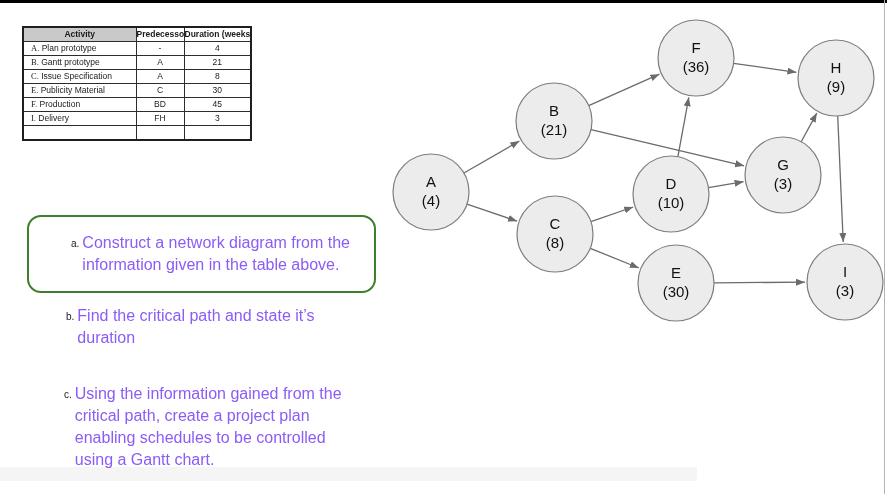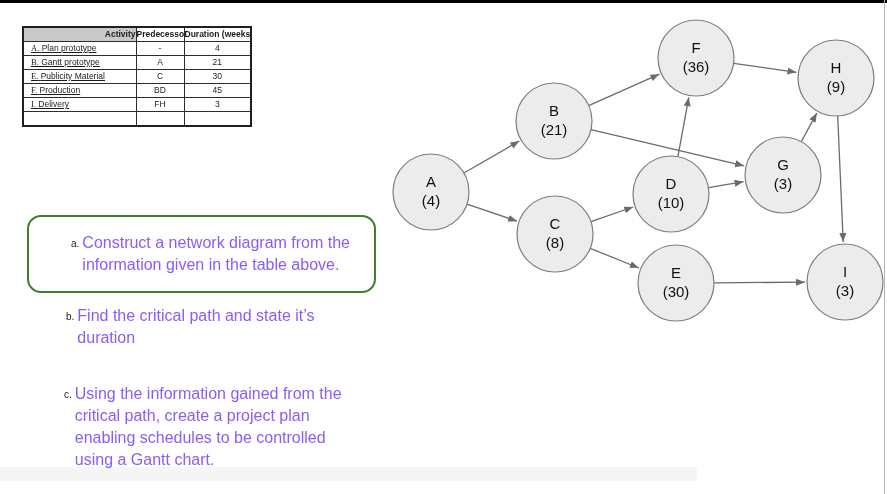--- a/index.html
+++ b/index.html
@@ -20,21 +20,21 @@
     font-size:8.5px;line-height:11px;
     border:2px solid #1f1f1f;
   }
   .activity-table th,.activity-table td{
     border:1px solid #2c2c2c;
     padding:0;height:13px;text-align:center;
     overflow:hidden;white-space:nowrap;
   }
   .activity-table th{font-weight:bold;font-size:8.5px;background:#ffffff;}
   .activity-table th.col-activity{background:#c9c9c9;}
-  .activity-table td.cell-activity{text-align:left;padding-left:7px;text-decoration:underline;}
+  .activity-table td.cell-activity{text-align:left;padding-left:7px;}
   .act-prefix{font-family:"Liberation Serif", serif;}
 
   
   .question{display:flex;align-items:flex-start;}
   .q-marker{font-size:10px;margin-top:6px;margin-right:3px;flex:0 0 auto;}
   .q-text{
     font-size:16px;line-height:22px;white-space:pre-line;
     color:#8b5cf6;
   }
   .q-box{
@@ -59,35 +59,40 @@
 <div class="bottom-band" style="background: rgb(245, 245, 245);"></div>
 
 <table class="activity-table">
   <colgroup>
     <col style="width:113px">
       <col style="width:48px">
       <col style="width:67px">
   </colgroup>
   <thead>
     <tr>
-      <th class="col-activity" style="background: rgb(201, 201, 201); text-align: right;">Activity</th>
+      <th class="col-activity" style="background: rgb(201, 201, 201);">Activity</th>
       <th>Predecessor</th>
       <th>Duration (weeks)</th>
     </tr>
   </thead>
   <tbody>
       <tr>
         <td class="cell-activity"><span class="act-prefix">A.</span> <span>Plan prototype</span></td>
         <td>-</td>
         <td>4</td>
       </tr>
       <tr>
         <td class="cell-activity"><span class="act-prefix">B.</span> <span>Gantt prototype</span></td>
         <td>A</td>
         <td>21</td>
+      </tr>
+      <tr>
+        <td class="cell-activity"><span class="act-prefix">C.</span> <span>Issue Specification</span></td>
+        <td>A</td>
+        <td>8</td>
       </tr>
       <tr>
         <td class="cell-activity"><span class="act-prefix">E.</span> <span>Publicity Material</span></td>
         <td>C</td>
         <td>30</td>
       </tr>
       <tr>
         <td class="cell-activity"><span class="act-prefix">F.</span> <span>Production</span></td>
         <td>BD</td>
         <td>45</td>

